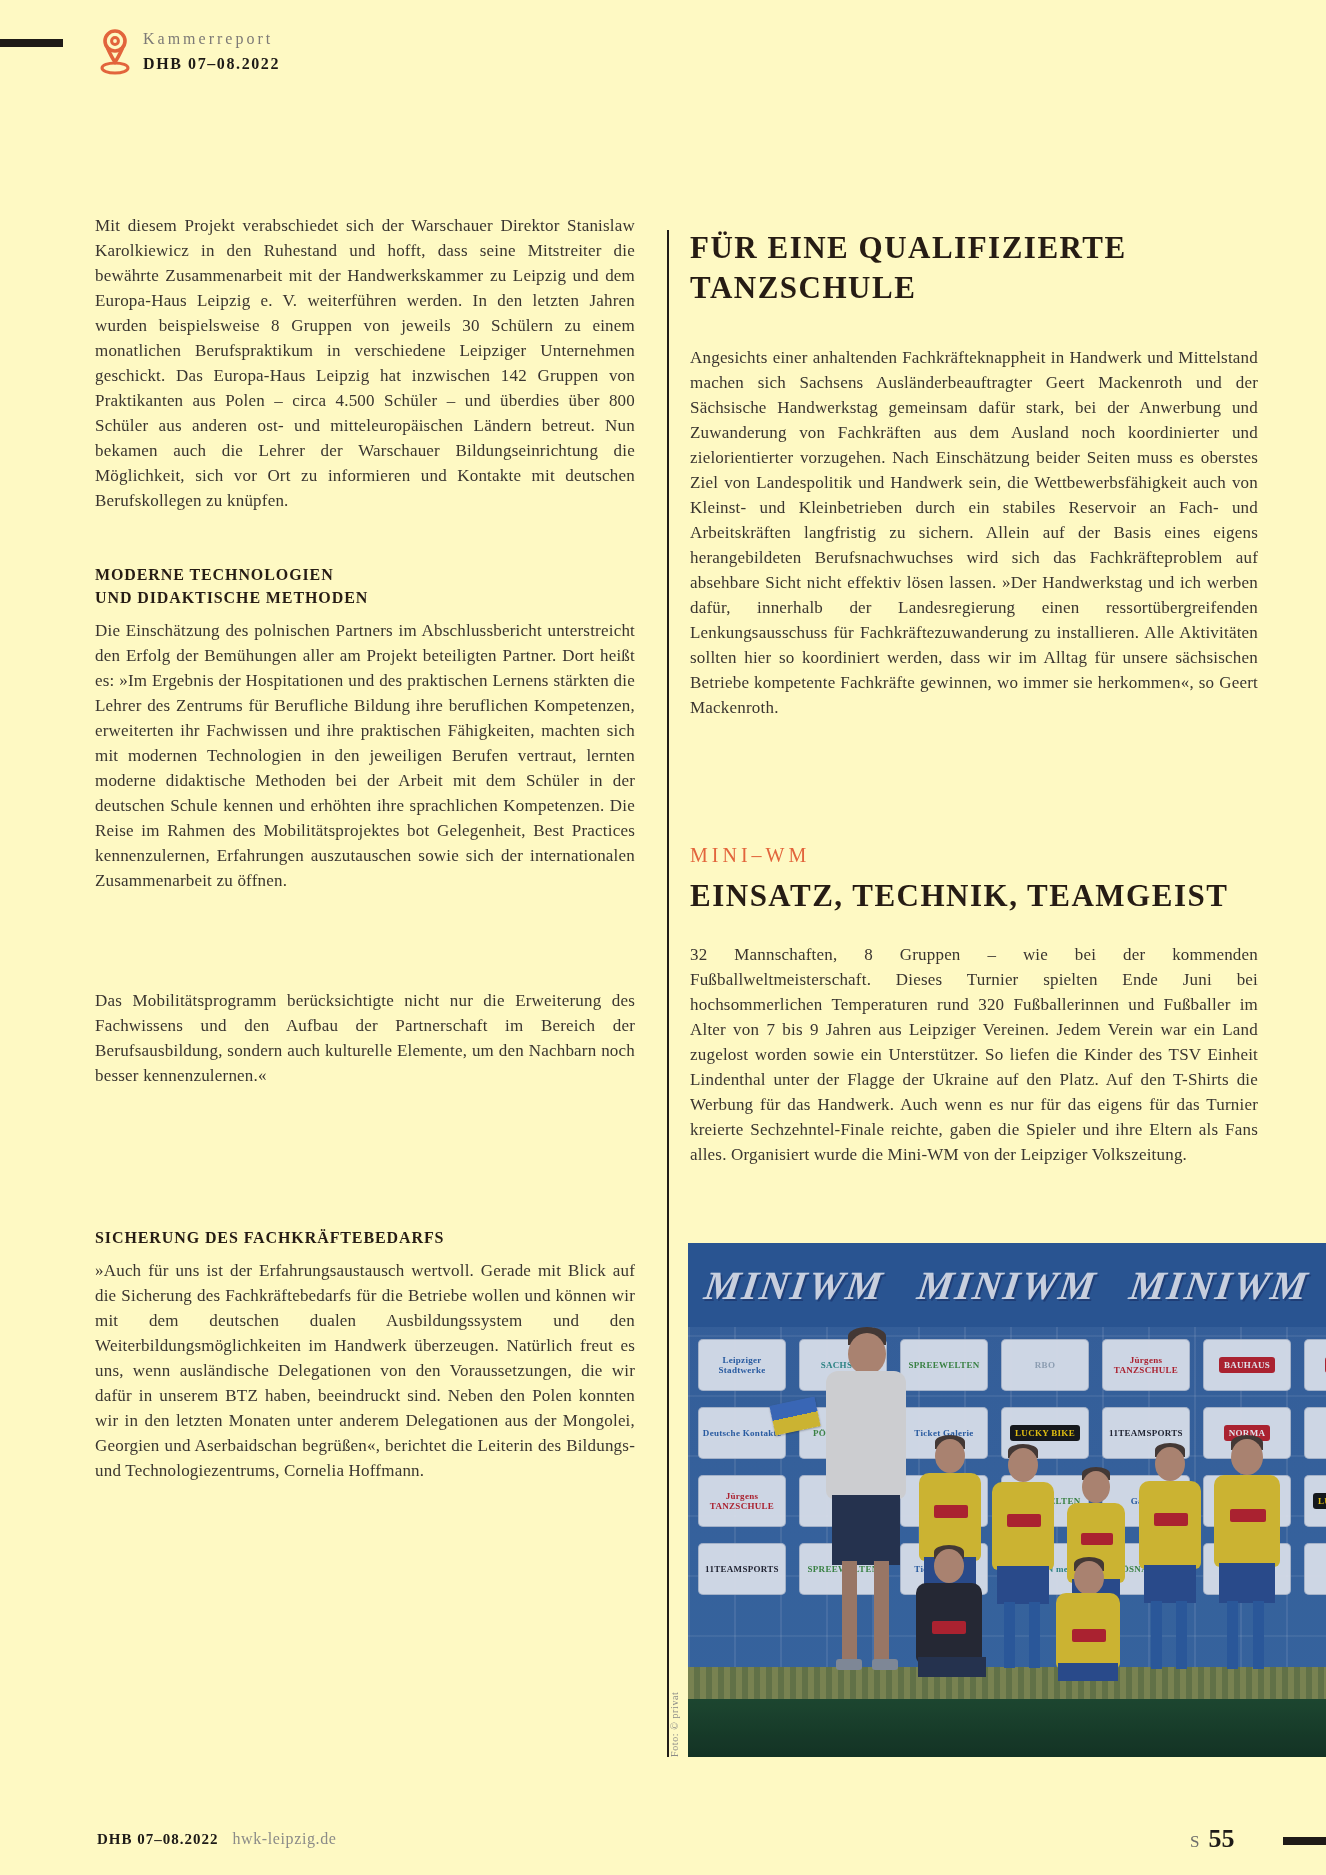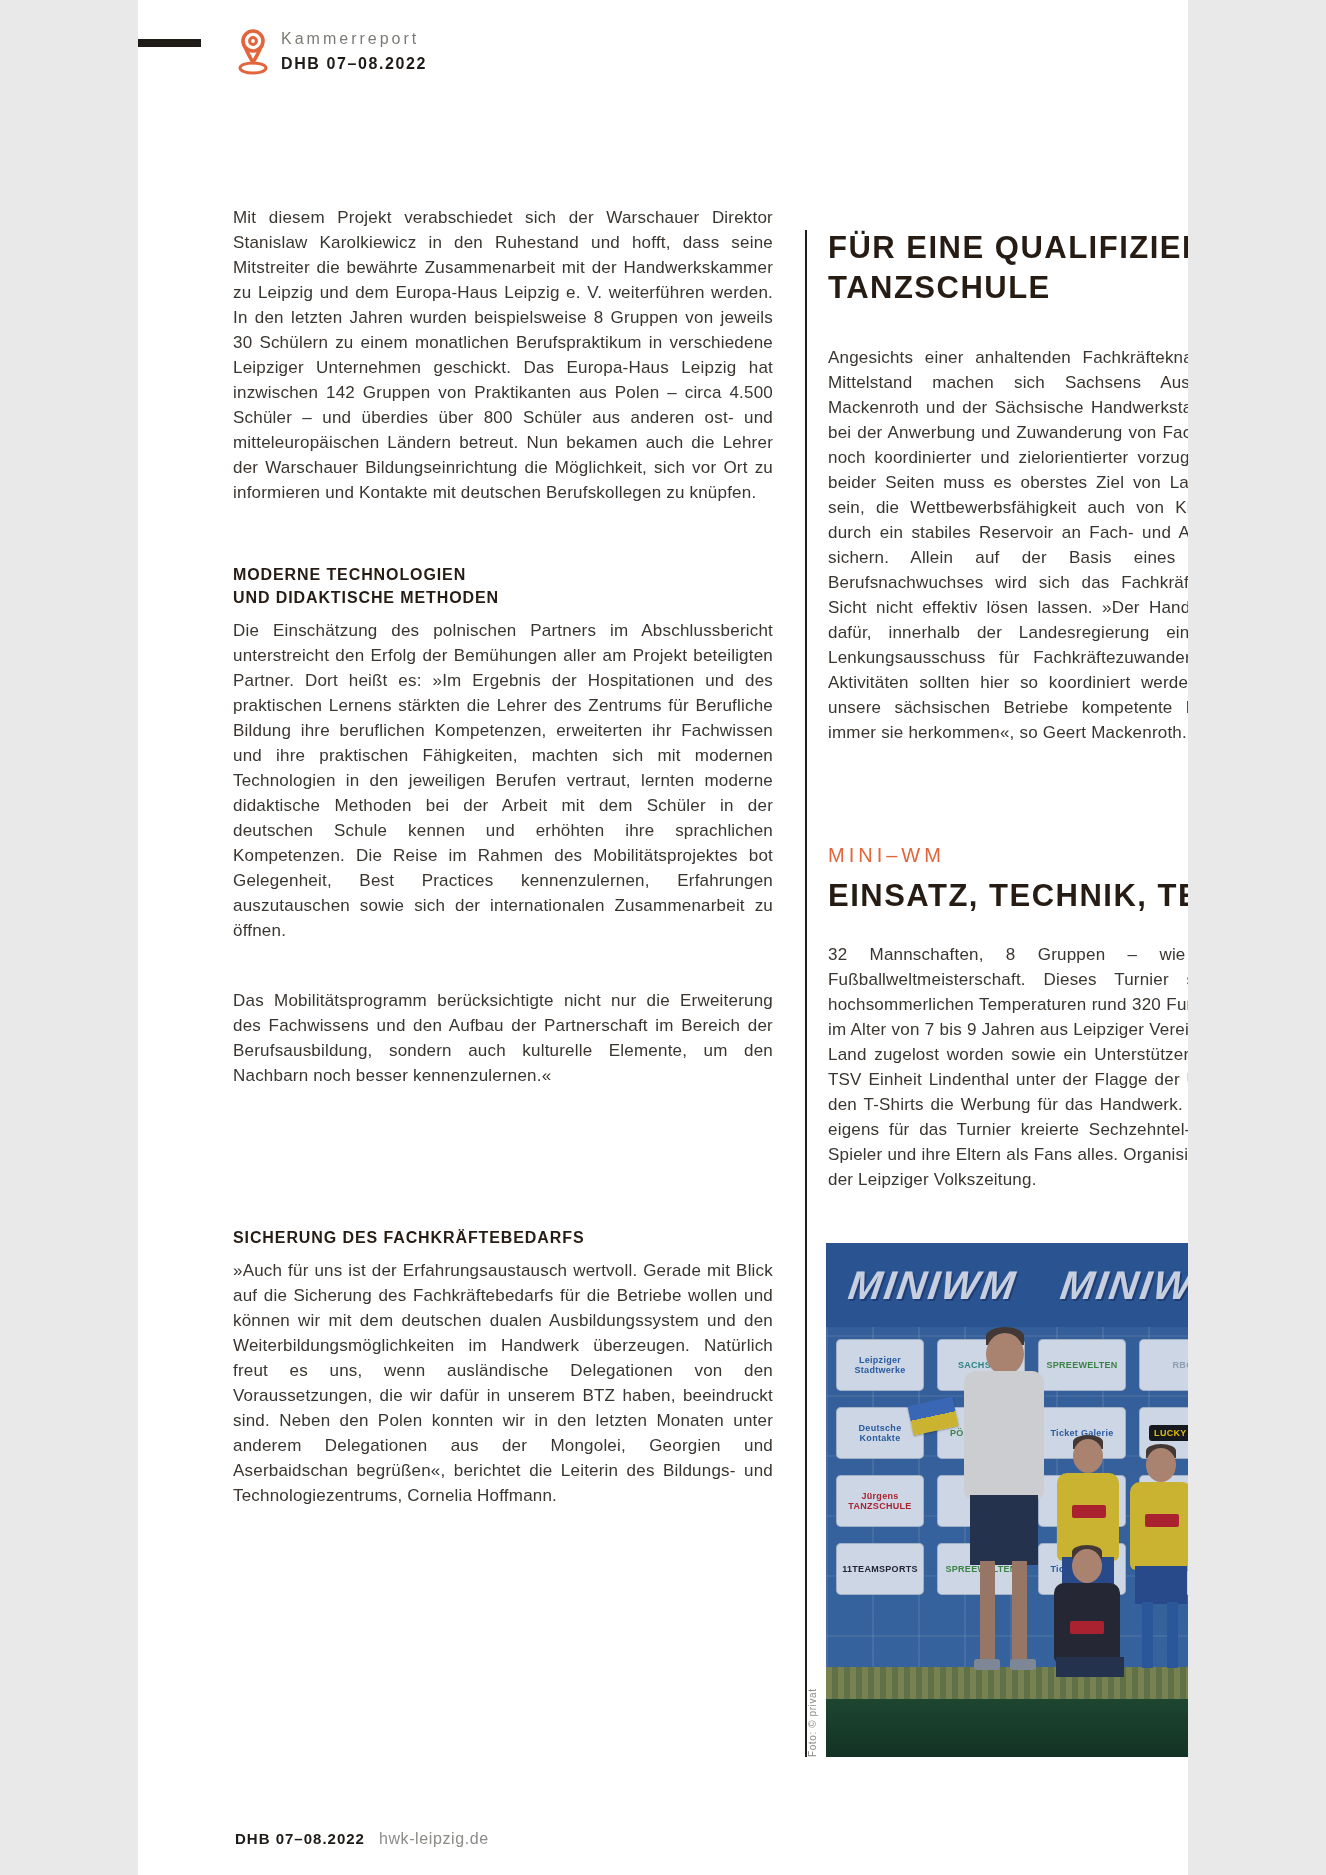--- a/index.html
+++ b/index.html
@@ -1,17 +1,17 @@
 <!DOCTYPE html>
 <html lang="de"><head>
 <meta charset="utf-8">
 <style>
   html,body{margin:0;padding:0;background:#e9e9e9;}
-  .page{position:relative;width:1050px;height:1875px;margin:0 auto;background:#ffffff;
-        font-family:Liberation Sans, sans-serif;color:#3a3530;overflow:hidden;}
+  .page{position:relative;width:1326px;height:1875px;margin:0 auto;background:#fef9c3;
+        font-family:Liberation Serif, serif;color:#3a3530;overflow:hidden;}
   
   .bar-top{position:absolute;left:0;top:39px;width:63px;height:8px;background:#1f1b17;}
   .brand{position:absolute;left:95px;top:26px;width:40px;height:52px;}
   .hdr-text{position:absolute;left:143px;top:30px;}
   .hdr-kicker{font-size:16px;letter-spacing:3px;color:#7d7a76;}
   .hdr-issue{margin-top:7px;font-size:16px;font-weight:bold;letter-spacing:1.6px;color:#1d1a17;}
   
   .colblock{position:absolute;text-align:justify;font-size:17px;line-height:25px;letter-spacing:.2px;}
   .colblock p{margin:0;}
   .left-w{left:95px;width:540px;}
@@ -85,21 +85,21 @@
       <path d="M7 42 a13 5 0 0 0 26 0 a13 5 0 0 0 -26 0 Z" fill="none" stroke="#e2653c" stroke-width="3"></path>
     </svg>
   </div>
   <div class="hdr-text">
     <div class="hdr-kicker">Kammerreport</div>
     <div class="hdr-issue">DHB 07–08.2022</div>
   </div>
 
   <div class="divider"></div>
 
-  <div class="colblock left-w" style="top:205px;">
+  <div class="colblock left-w" style="top:213px;">
     <p>Mit diesem Projekt verabschiedet sich der Warschauer Direktor Stanislaw Karolkiewicz in den Ruhestand und hofft, dass seine Mitstreiter die bewährte Zusammenarbeit mit der Handwerkskammer zu Leipzig und dem Europa-Haus Leipzig e. V. weiterführen werden. In den letzten Jahren wurden beispielsweise 8 Gruppen von jeweils 30 Schülern zu einem monatlichen Berufspraktikum in verschiedene Leipziger Unternehmen geschickt. Das Europa-Haus Leipzig hat inzwischen 142 Gruppen von Praktikanten aus Polen – circa 4.500 Schüler – und überdies über 800 Schüler aus anderen ost- und mitteleuropäischen Ländern betreut. Nun bekamen auch die Lehrer der Warschauer Bildungseinrichtung die Möglichkeit, sich vor Ort zu informieren und Kontakte mit deutschen Berufskollegen zu knüpfen.</p>
   </div>
   <div class="colblock left-w" style="top:563px;">
     <div class="subhead">MODERNE TECHNOLOGIEN</div>
     <div class="subhead">UND DIDAKTISCHE METHODEN</div>
     <p>Die Einschätzung des polnischen Partners im Abschlussbericht unterstreicht den Erfolg der Bemühungen aller am Projekt beteiligten Partner. Dort heißt es: »Im Ergebnis der Hospitationen und des praktischen Lernens stärkten die Lehrer des Zentrums für Berufliche Bildung ihre beruflichen Kompetenzen, erweiterten ihr Fachwissen und ihre praktischen Fähigkeiten, machten sich mit modernen Technologien in den jeweiligen Berufen vertraut, lernten moderne didaktische Methoden bei der Arbeit mit dem Schüler in der deutschen Schule kennen und erhöhten ihre sprachlichen Kompetenzen. Die Reise im Rahmen des Mobilitätsprojektes bot Gelegenheit, Best Practices kennenzulernen, Erfahrungen auszutauschen sowie sich der internationalen Zusammenarbeit zu öffnen.</p>
   </div>
   <div class="colblock left-w" style="top:988px;">
     <p>Das Mobilitätsprogramm berücksichtigte nicht nur die Erweiterung des Fachwissens und den Aufbau der Partnerschaft im Bereich der Berufsausbildung, sondern auch kulturelle Elemente, um den Nachbarn noch besser kennenzulernen.«</p>
   </div>

